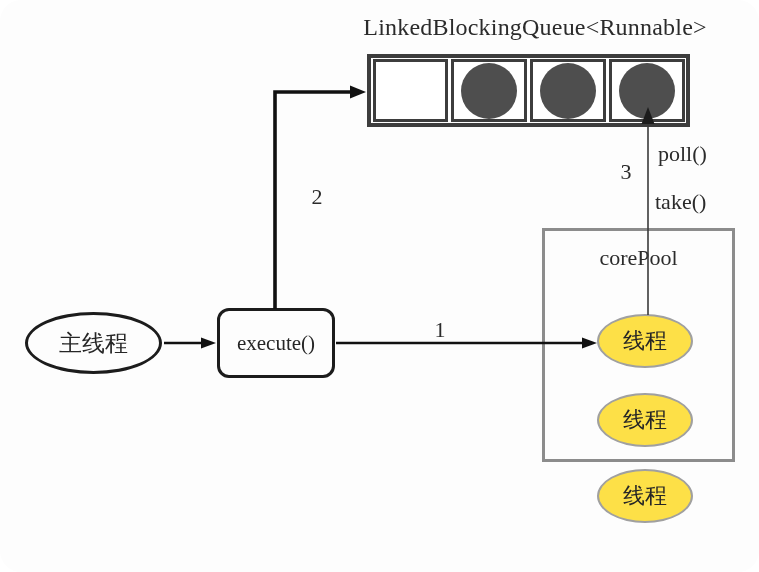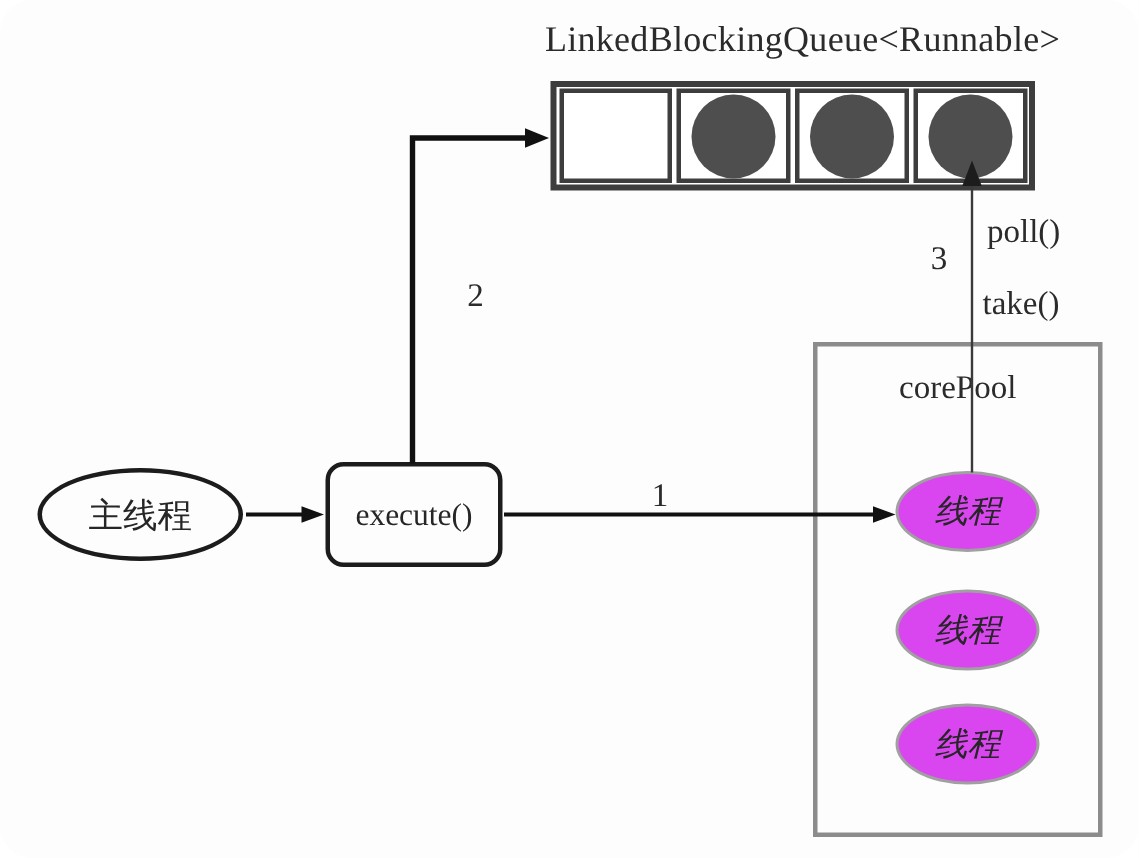--- a/index.html
+++ b/index.html
@@ -58,45 +58,44 @@
   }
   .task-circle{
     width:56px; height:56px;
     border-radius:50%;
     background:var(--task-fill);
   }
   .queue-cell[data-filled="false"] .task-circle{visibility:hidden;}
 
   
   .core-pool{
-    left:542px; top:228px; width:193px; height:330px;
+    left:542px; top:228px; width:193px; height:234px;
     box-sizing:border-box;
     border:3px solid var(--core-border);
     background:transparent;
   }
   .core-pool-label{
     position:absolute;
     left:0; top:14px; width:100%;
     text-align:center;
     font-size:22px;
     color:#2b2b2b;
   }
   .thread-ellipse{
     position:absolute;
     left:52px;
     width:96px; height:54px;
     box-sizing:border-box;
     border:2px solid var(--thread-border);
     border-radius:50%;
-    background:#d946ef;
+    background:#fde047;
     display:flex;
     align-items:center;
     justify-content:center;
     font-size:22px;
-    font-style:italic;
   }
   .thread-1{top:83px;}
   .thread-2{top:162px;}
   .thread-3{top:238px;}
 
   
   .main-thread{
     left:25px; top:312px; width:137px; height:62px;
     box-sizing:border-box;
     border:3px solid var(--node-border);

